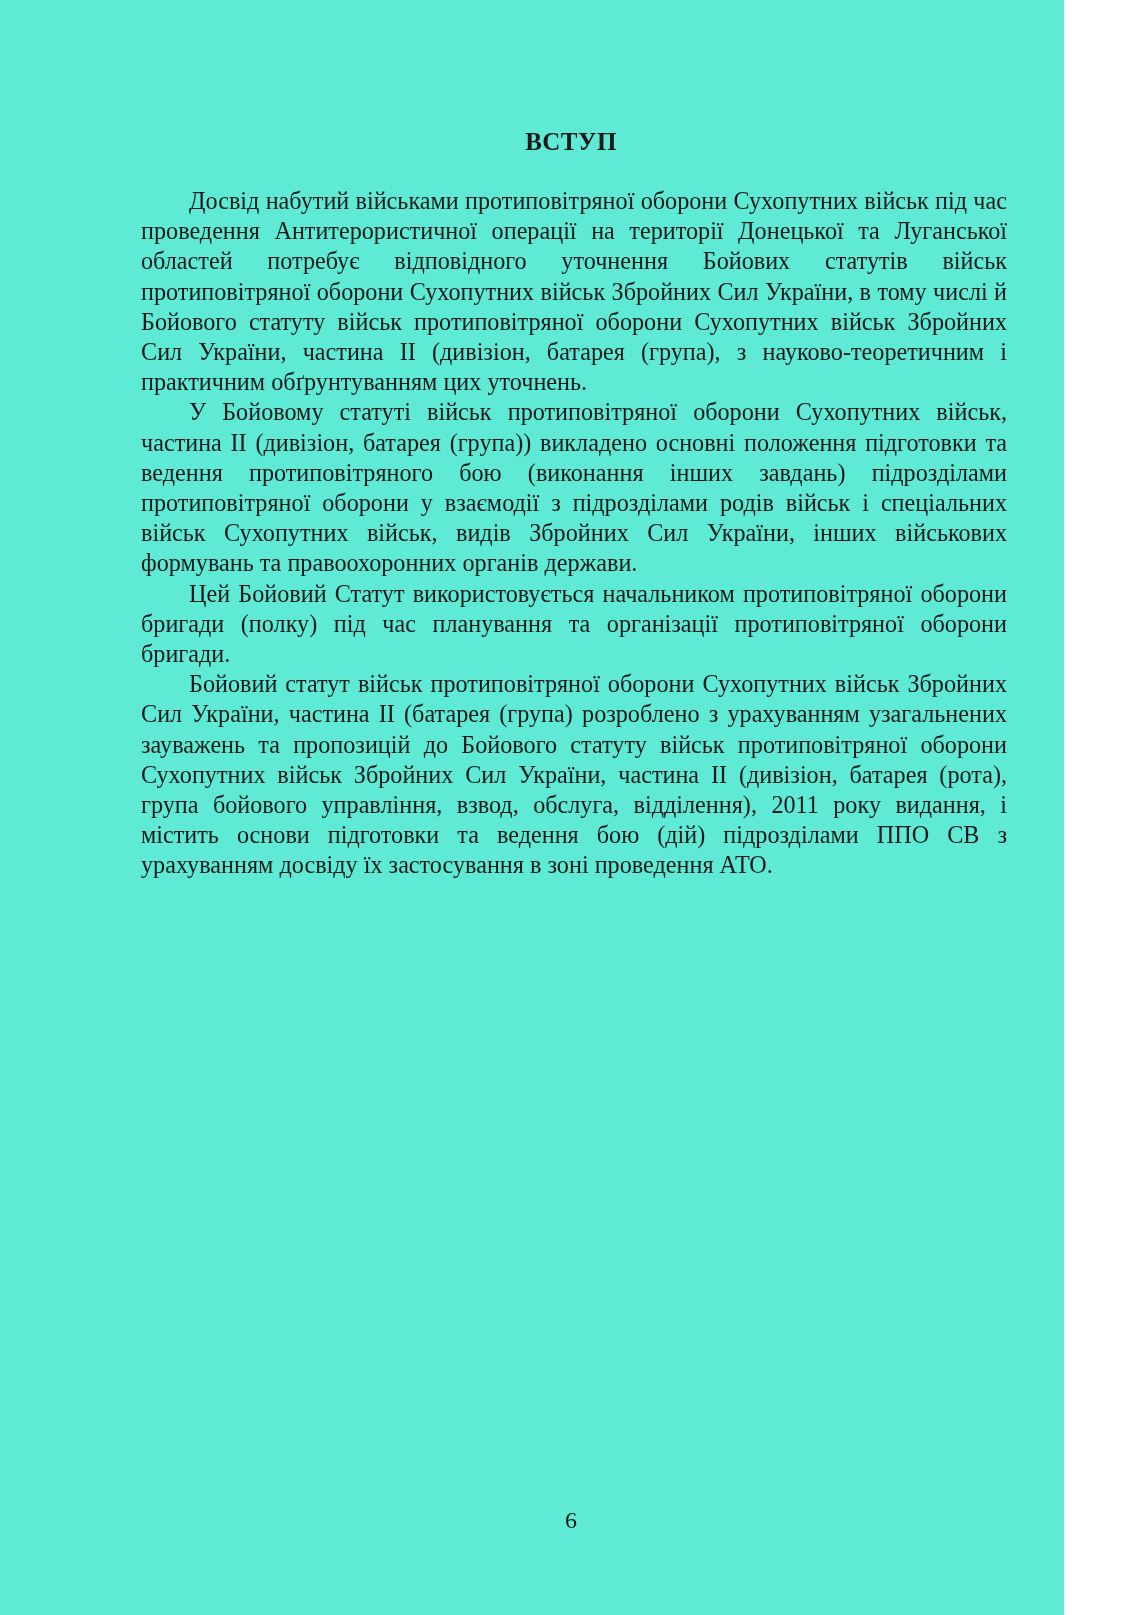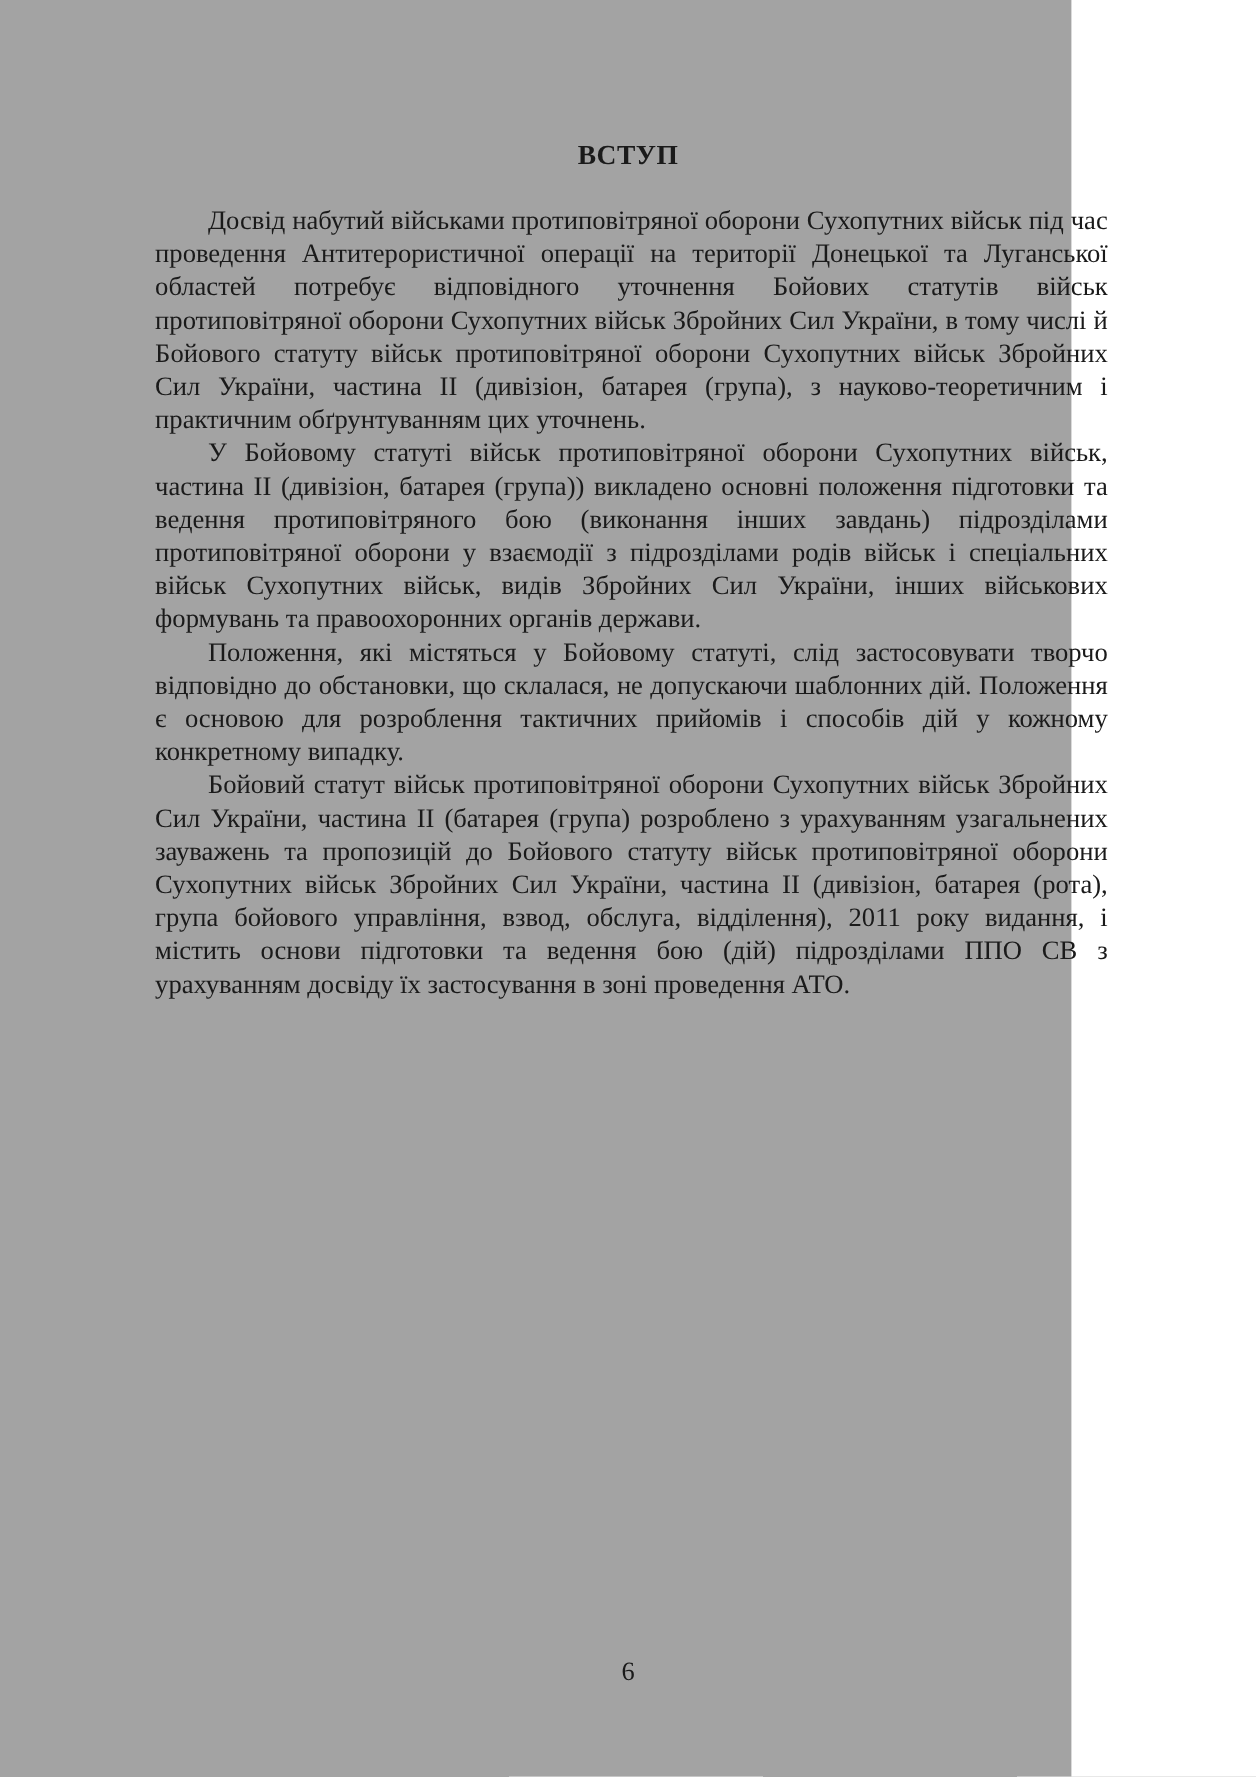--- a/index.html
+++ b/index.html
@@ -12,23 +12,23 @@
       height: 1615px;
       position: relative;
       overflow: hidden;
       font-family: "Liberation Serif", "DejaVu Serif", serif;
       color: #1a1a1a;
     }
     .page {
       position: absolute;
       left: 0;
       top: 0;
-      width: 974px;
+      width: 1064px;
       height: 1615px;
-      background: #a3a3a3;
+      background: #5eead4;
     }
     .title {
       position: absolute;
       left: 0;
       width: 1142px;
       top: 127px;
       text-align: center;
       font-weight: bold;
       font-size: 25px;
       letter-spacing: 0.5px;
@@ -60,18 +60,18 @@
   </style>
 </head>
 <body>
 
 <div class="page">
   <div class="title">ВСТУП</div>
 
   <div class="body">
     <p>Досвід набутий військами протиповітряної оборони Сухопутних військ під час проведення Антитерористичної операції на території Донецької та Луганської областей потребує відповідного уточнення Бойових статутів військ протиповітряної оборони Сухопутних військ Збройних Сил України, в тому числі й Бойового статуту військ протиповітряної оборони Сухопутних військ Збройних Сил України, частина ІІ (дивізіон, батарея (група), з науково-теоретичним і практичним обґрунтуванням цих уточнень.</p>
     <p>У Бойовому статуті військ протиповітряної оборони Сухопутних військ, частина ІІ (дивізіон, батарея (група)) викладено основні положення підготовки та ведення протиповітряного бою (виконання інших завдань) підрозділами протиповітряної оборони у взаємодії з підрозділами родів військ і спеціальних військ Сухопутних військ, видів Збройних Сил України, інших військових формувань та правоохоронних органів держави.</p>
-    <p>Положення, які містяться у Бойовому статуті, слід застосовувати творчо відповідно до обстановки, що склалася, не допускаючи шаблонних дій. Положення є основою для розроблення тактичних прийомів і способів дій у кожному конкретному випадку.</p>
+    <p>Цей Бойовий Статут використовується начальником протиповітряної оборони бригади (полку) під час планування та організації протиповітряної оборони бригади.</p>
     <p>Бойовий статут військ протиповітряної оборони Сухопутних військ Збройних Сил України, частина ІІ (батарея (група) розроблено з урахуванням узагальнених зауважень та пропозицій до Бойового статуту військ протиповітряної оборони Сухопутних військ Збройних Сил України, частина ІІ (дивізіон, батарея (рота), група бойового управління, взвод, обслуга, відділення), 2011 року видання, і містить основи підготовки та ведення бою (дій) підрозділами ППО СВ з урахуванням досвіду їх застосування в зоні проведення АТО.</p>
   </div>
 
   <div class="page-number">6</div>
 </div>
 
 </body></html>

